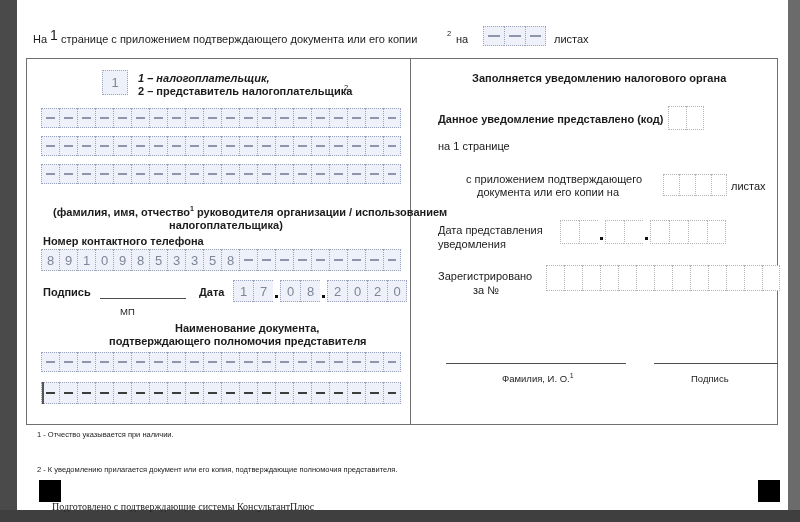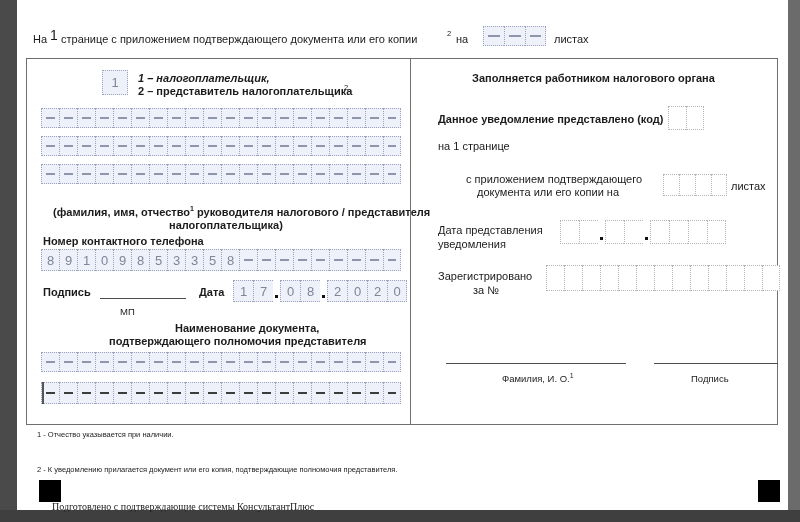--- a/index.html
+++ b/index.html
@@ -373,21 +373,21 @@
           <span class="dash"></span>
         </div>
         <div class="cell" style="width: 18px;">
           <span class="dash"></span>
         </div>
         <div class="cell" style="width: 18px;">
           <span class="dash"></span>
         </div>
       </div>
 
-    <div class="t b" style="left:36px; top:206px;"><span>(фамилия, имя, отчество</span><span class="sup">1</span><span> руководителя налогового / представителя</span></div>
+    <div class="t b" style="left:36px; top:206px;"><span>(фамилия, имя, отчество</span><span class="sup">1</span><span> руководителя организации / использованием</span></div>
     <div class="t b" style="left:152px; top:219px;">налогоплательщика)</div>
 
     <div class="t b" style="left:26px; top:235px;">Номер контактного телефона</div>
     <div class="cells" id="phone-row" style="left:24px; top:249px; height:22px;">
         <div class="cell" style="width: 18px;">
           <span class="val">8</span>
         </div>
         <div class="cell" style="width: 18px;">
           <span class="val">9</span>
         </div>
@@ -607,21 +607,21 @@
         </div>
         <div class="cell" style="width: 18px;">
           <span class="dash"></span>
         </div>
         <div class="cell" style="width: 18px;">
           <span class="dash"></span>
         </div>
       </div>
     <div class="rowtick" style="left:25px; top:382px; height:22px;"></div>
 
-    <div class="t b" style="left:455px; top:72px;">Заполняется работником налогового органа</div>
+    <div class="t b" style="left:455px; top:72px;">Заполняется уведомлению налогового органа</div>
 
     <div class="t" style="left:421px; top:113px;font-weight:bold;">Данное уведомление представлено (код)</div>
     <div class="cells plain" id="code-cells" style="left:651px; top:106px; height:24px;">
         <div class="cell" style="width: 18px;"></div>
         <div class="cell" style="width: 18px;"></div>
       </div>
 
     <div class="t" style="left:421px; top:140px;">на 1 странице</div>
 
     <div class="t" style="left:449px; top:173px;">с приложением подтверждающего</div>

